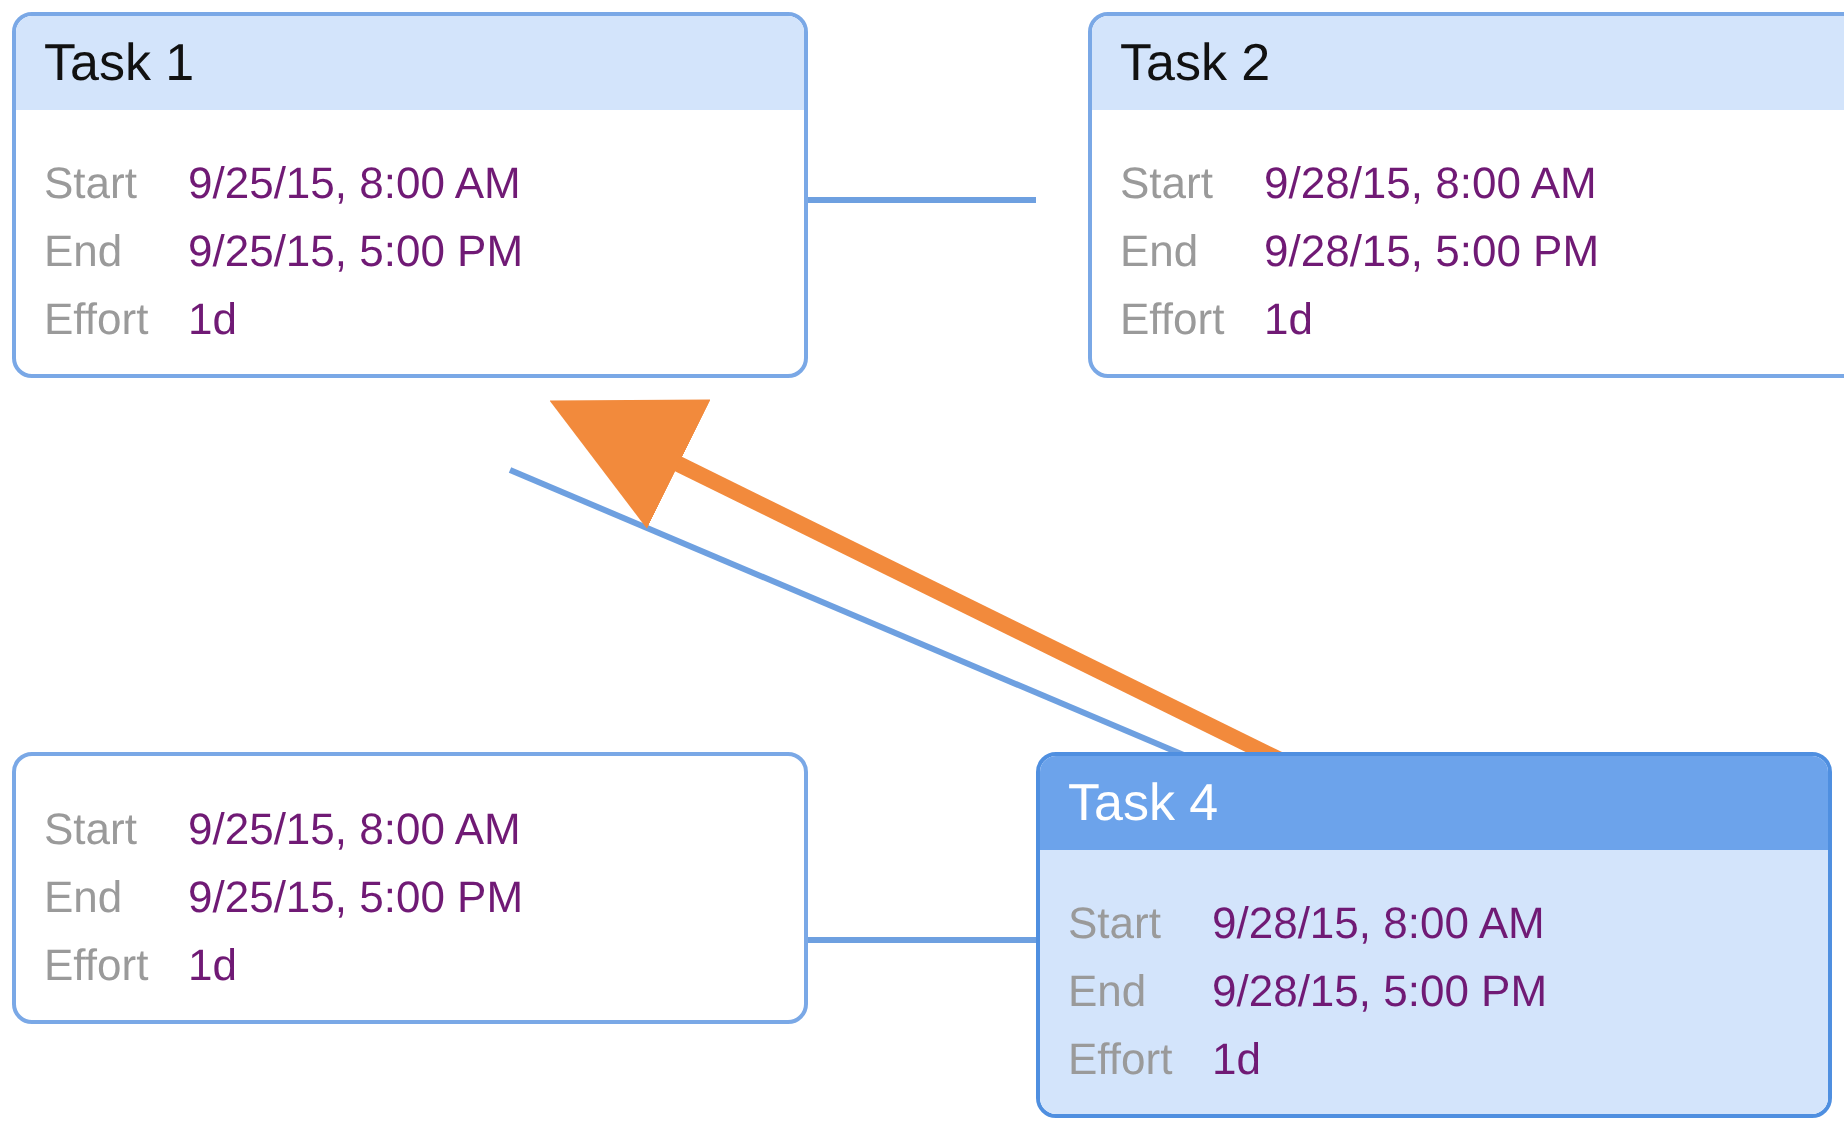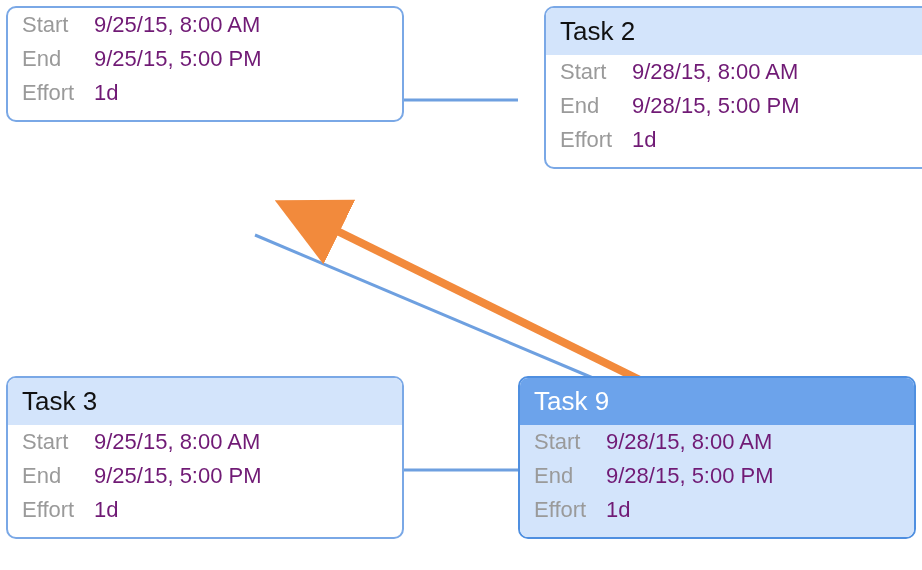--- a/index.html
+++ b/index.html
@@ -28,21 +28,21 @@
   .task-card.normal { border-color: #7aa8e6; }
   .task-card.selected { border-color: #4f8fe0; }
   .task-title {
     font-size: 26px;
     padding: 8px 14px;
     color: #111;
   }
   .task-card.normal .task-title { background: #d3e4fb; }
   .task-card.selected .task-title { background: #6ca3eb; color: #fff; }
   .task-card.selected .task-body { background: #d3e4fb; }
-  .task-body { padding: 0 14px 10px 14px; }
+  .task-body { padding: 20px 14px 10px 14px; }
   .task-row {
     display: flex;
     align-items: baseline;
     padding: 4px 0;
   }
   .row-label {
     width: 72px;
     font-size: 22px;
     color: #9a9a9a;
   }
@@ -73,20 +73,21 @@
 
     <defs>
       <marker id="arrowhead" markerWidth="9" markerHeight="9" refX="2" refY="4.5" orient="auto">
         <polygon points="0 0, 9 4.5, 0 9" fill="#f28a3c"></polygon>
       </marker>
     </defs>
     <line x1="640" y1="380" x2="325" y2="225" stroke="#f28a3c" stroke-width="8" marker-end="url(#arrowhead)"></line>
   </svg>
 
   <div class="task-card normal" style="left:6px; top:6px;">
+    <div class="task-title">Task 1</div>
     <div class="task-body">
       <div class="task-row">
         <span class="row-label">Start</span>
         <span class="row-value">9/25/15, 8:00 AM</span>
       </div>
       <div class="task-row">
         <span class="row-label">End</span>
         <span class="row-value">9/25/15, 5:00 PM</span>
       </div>
       <div class="task-row">
@@ -108,39 +109,38 @@
         <span class="row-value">9/28/15, 5:00 PM</span>
       </div>
       <div class="task-row">
         <span class="row-label">Effort</span>
         <span class="row-value">1d</span>
       </div>
     </div>
   </div>
 
   <div class="task-card normal" style="left:6px; top:376px;">
-    <div class="task-title">Task 3</div>
     <div class="task-body">
       <div class="task-row">
         <span class="row-label">Start</span>
         <span class="row-value">9/25/15, 8:00 AM</span>
       </div>
       <div class="task-row">
         <span class="row-label">End</span>
         <span class="row-value">9/25/15, 5:00 PM</span>
       </div>
       <div class="task-row">
         <span class="row-label">Effort</span>
         <span class="row-value">1d</span>
       </div>
     </div>
   </div>
 
   <div class="task-card selected" style="left:518px; top:376px;">
-    <div class="task-title">Task 9</div>
+    <div class="task-title">Task 4</div>
     <div class="task-body">
       <div class="task-row">
         <span class="row-label">Start</span>
         <span class="row-value">9/28/15, 8:00 AM</span>
       </div>
       <div class="task-row">
         <span class="row-label">End</span>
         <span class="row-value">9/28/15, 5:00 PM</span>
       </div>
       <div class="task-row">

